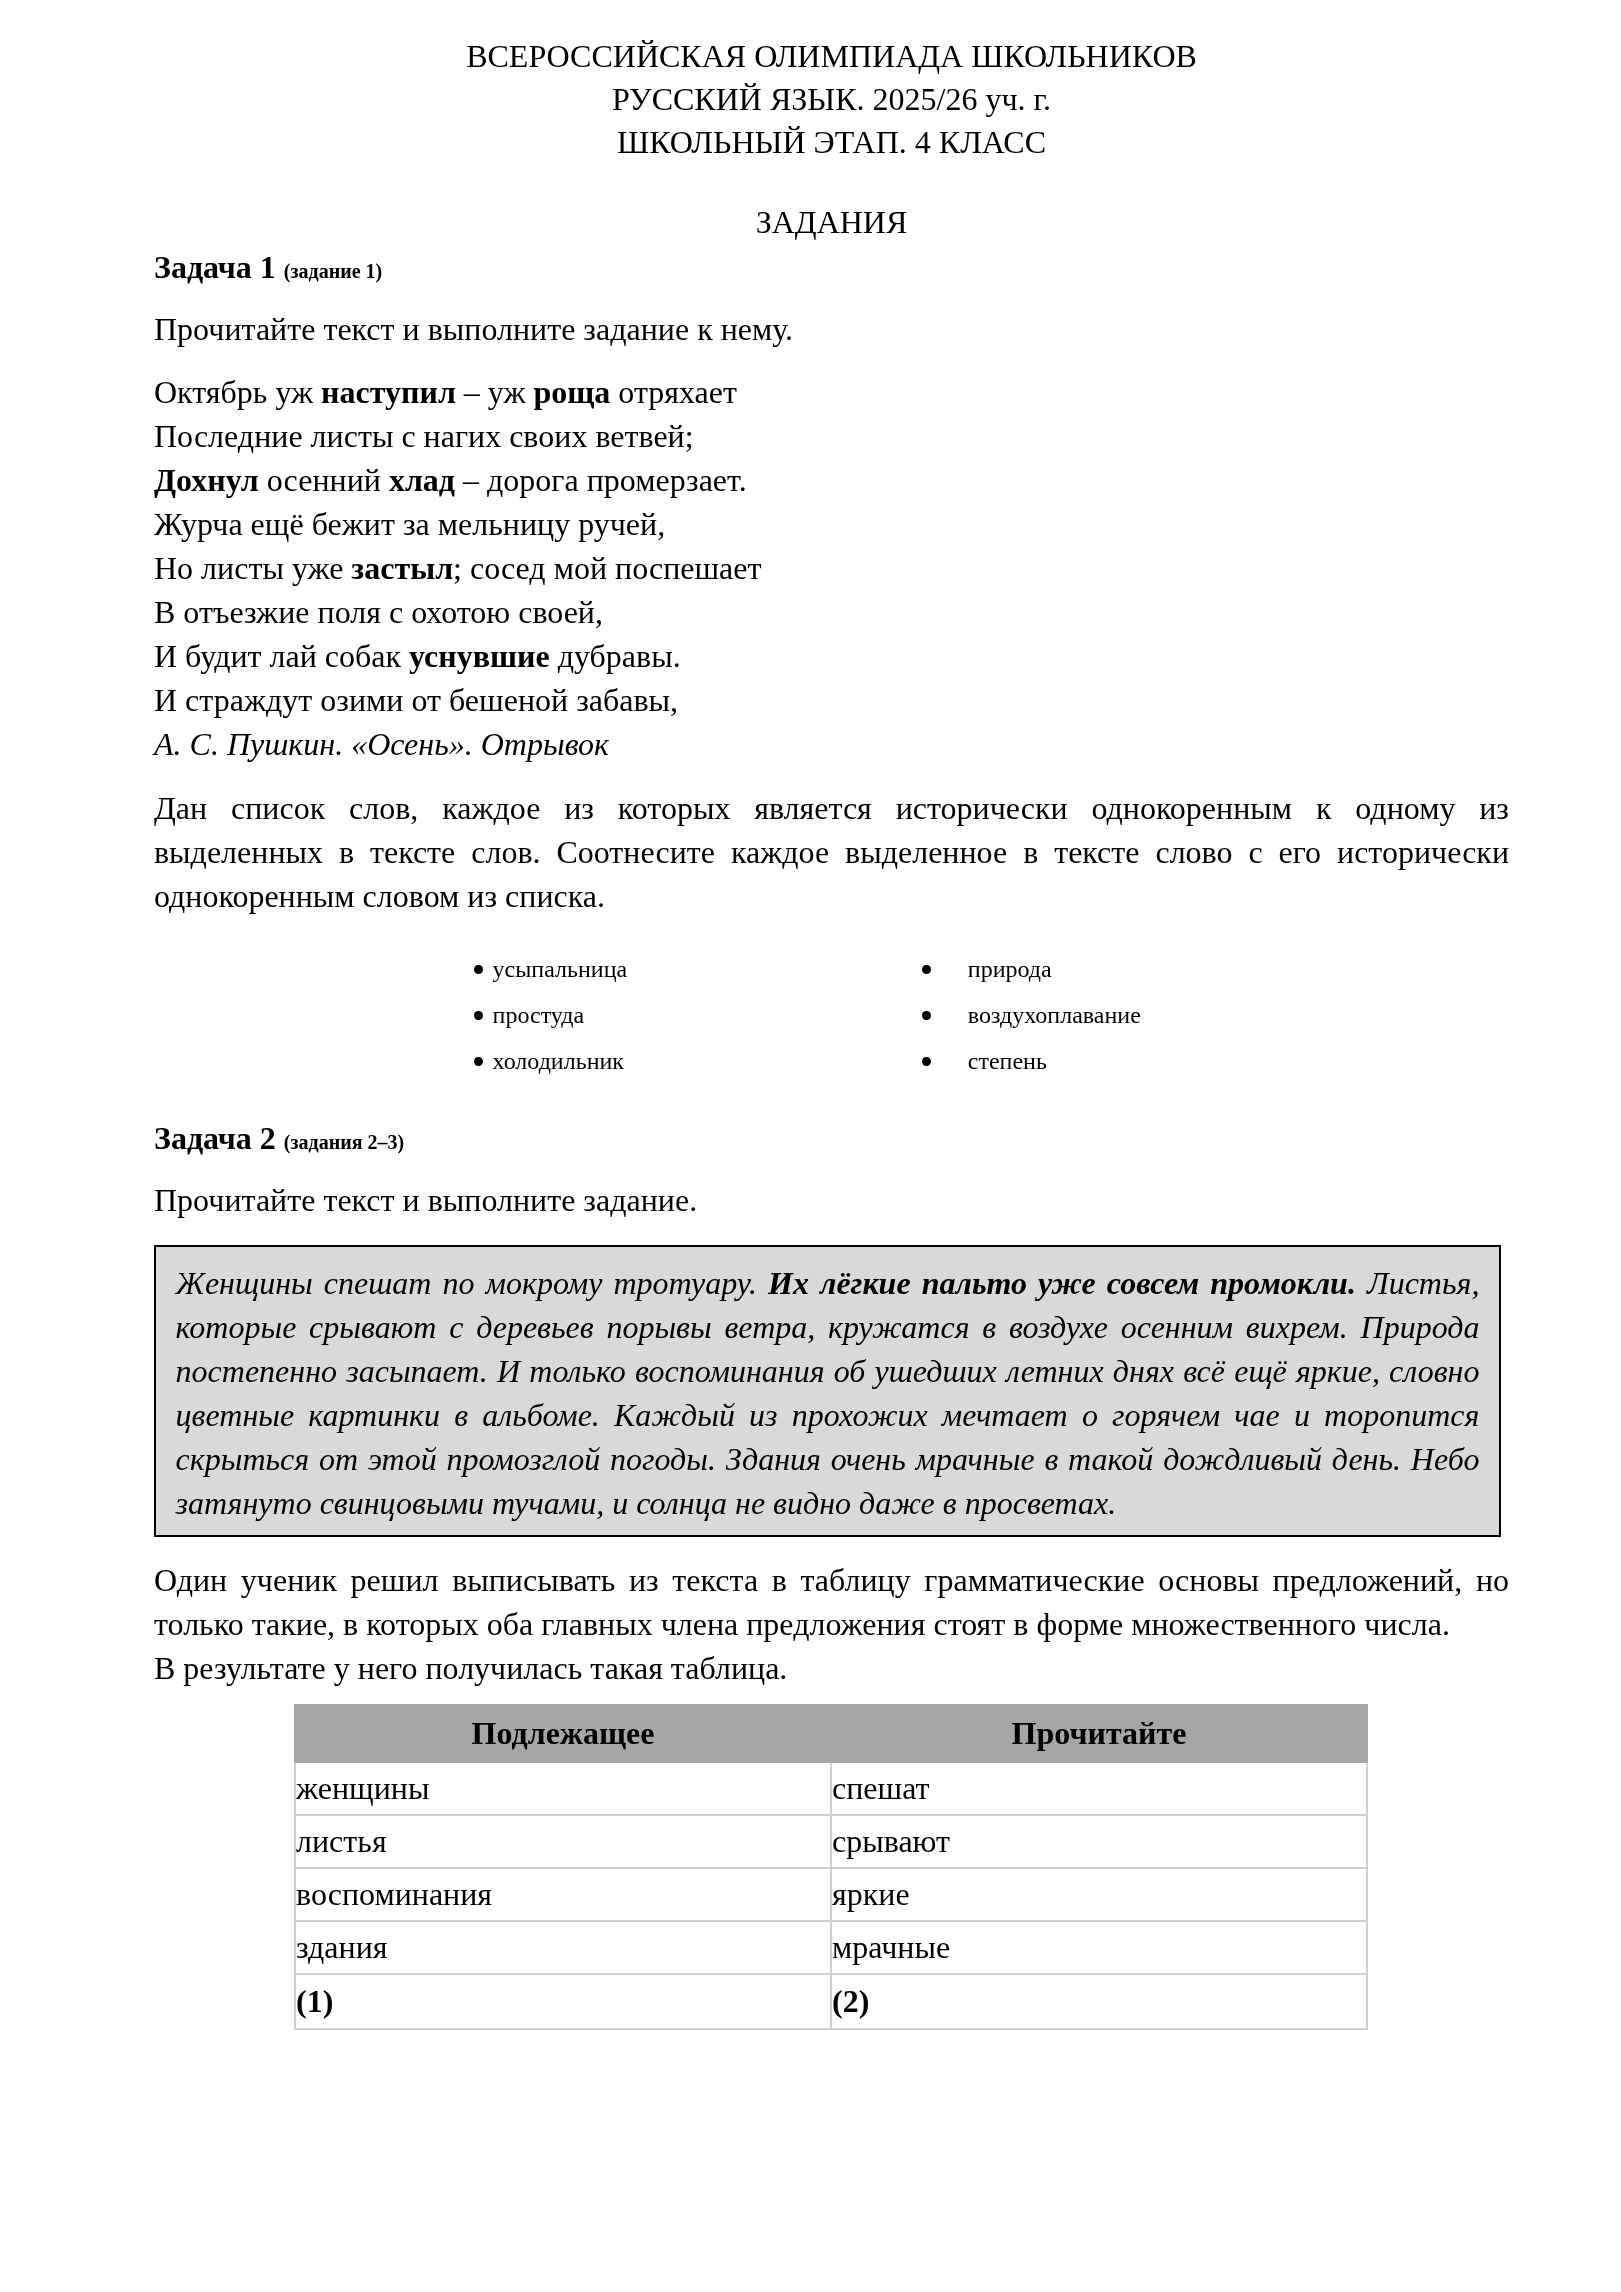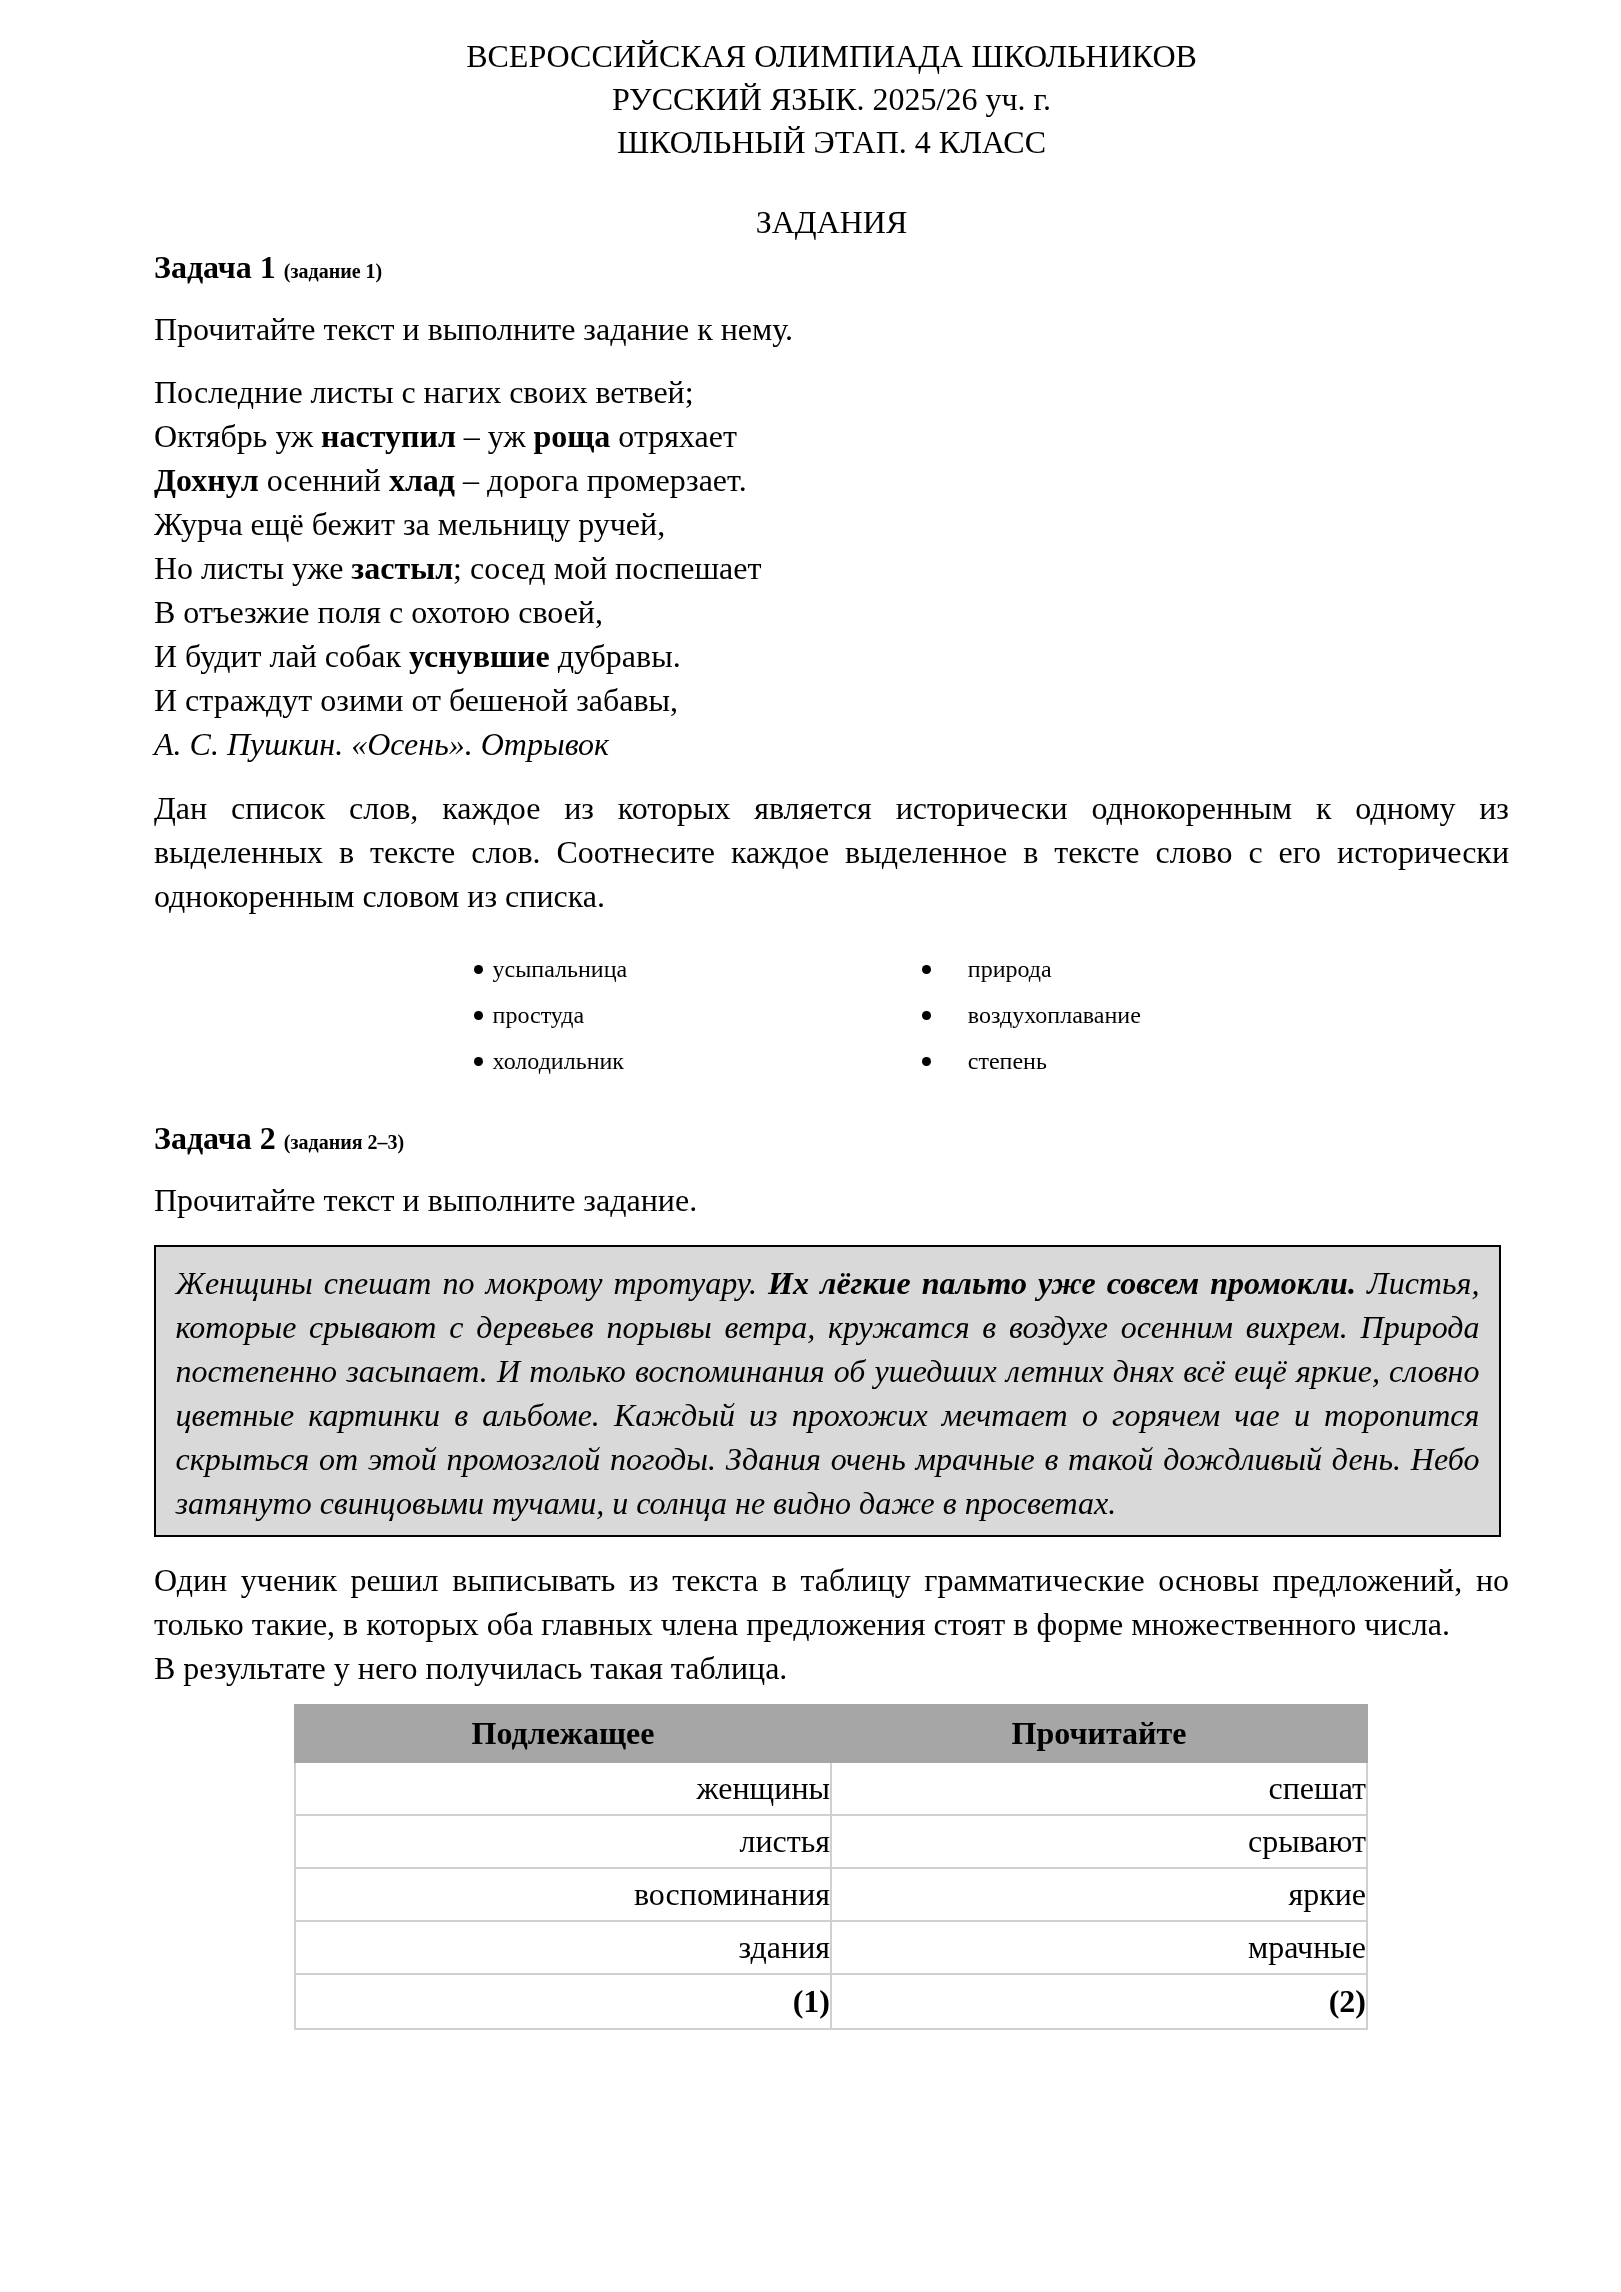--- a/index.html
+++ b/index.html
@@ -123,21 +123,21 @@
       height: 55px;
       padding: 0;
       border: 2.9px solid #a6a6a6;
       text-align: center;
       vertical-align: middle;
     }
     td {
       height: 51px;
       padding: 0;
       border: 2.9px solid #d0d0d0;
-      text-align: right;
+      text-align: left;
       vertical-align: middle;
       margin-top: 16px;
     }
     tr.last td { font-weight: bold; height: 53px; }
   </style>
 </head>
 <body>
 
 <div class="page">
   <div class="content">
@@ -151,22 +151,22 @@
     <div class="section-title">ЗАДАНИЯ</div>
 
     <div class="task-heading">
       <span>Задача 1</span>
       <span class="small">(задание 1)</span>
     </div>
 
     <p class="instruction">Прочитайте текст и выполните задание к нему.</p>
 
     <div class="poem">
+      <div class="line"><span>Октябрь уж </span><b>наступил</b><span> – уж </span><b>роща</b><span> отряхает</span></div>
       <div class="line">Последние листы с нагих своих ветвей;</div>
-      <div class="line"><span>Октябрь уж </span><b>наступил</b><span> – уж </span><b>роща</b><span> отряхает</span></div>
       <div class="line"><b>Дохнул</b><span> осенний </span><b>хлад</b><span> – дорога промерзает.</span></div>
       <div class="line">Журча ещё бежит за мельницу ручей,</div>
       <div class="line"><span>Но листы уже </span><b>застыл</b><span>; сосед мой поспешает</span></div>
       <div class="line">В отъезжие поля с охотою своей,</div>
       <div class="line"><span>И будит лай собак </span><b>уснувшие</b><span> дубравы.</span></div>
       <div class="line">И страждут озими от бешеной забавы,</div>
       <div class="line author">А. С. Пушкин. «Осень». Отрывок</div>
     </div>
 
     <p class="justify para-after-poem">Дан список слов, каждое из которых является исторически однокоренным к одному из выделенных в тексте слов. Соотнесите каждое выделенное в тексте слово с его исторически однокоренным словом из списка.</p>

